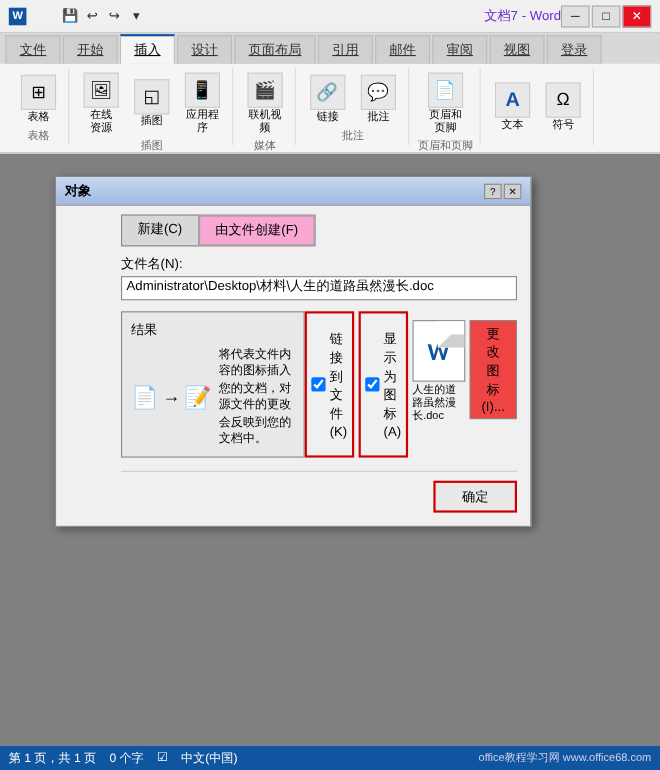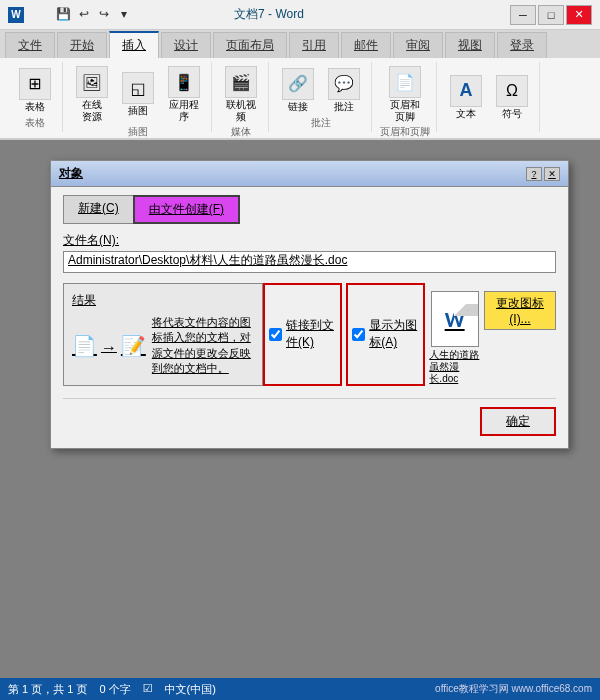--- a/index.html
+++ b/index.html
@@ -25,23 +25,23 @@
     }
     .title-bar-icon {
       width: 16px; height: 16px;
       background: #1055a0;
       margin-right: 4px;
       display: flex; align-items: center; justify-content: center;
       color: white; font-size: 10px; font-weight: bold;
     }
     .title-text {
       flex: 1;
-      text-align: center;
-      font-size: 12px;
-      color: #0c4a6e;
+      text-align: right;
+      font-size: 12px;
+      color: #6d28d9;
     }
     .title-controls {
       display: flex; gap: 2px;
     }
     .title-btn {
       width: 26px; height: 20px;
       background: #e0e0e0;
       border: 1px solid #aaa;
       display: flex; align-items: center; justify-content: center;
       font-size: 11px;
@@ -154,25 +154,24 @@
       display: flex;
       justify-content: center;
       padding: 10px;
     }
 
     
     .dialog {
       position: absolute;
       top: 20px;
       left: 50px;
-      width: 519px;
+      width: 433px;
       background: #f0f0f0;
       border: 1px solid #888;
       box-shadow: 3px 3px 8px rgba(0,0,0,0.4);
-      text-decoration: underline;
     }
     .dialog-title {
       background: linear-gradient(to bottom, #c8d8f0, #a0b8e0);
       height: 26px;
       display: flex;
       align-items: center;
       padding: 0 8px;
       justify-content: space-between;
       border-bottom: 1px solid #888;
     }
@@ -187,36 +186,37 @@
     .dialog-title-btn {
       width: 16px; height: 14px;
       border: 1px solid #888;
       background: #d0d0d0;
       display: flex; align-items: center; justify-content: center;
       font-size: 9px;
       cursor: pointer;
     }
     .dialog-body {
       padding: 8px 12px 12px;
+      margin-left: 47px;
     }
     .dialog-tabs {
       display: flex;
       margin-bottom: 8px;
     }
     .dialog-tab {
       padding: 4px 14px;
       border: 1px solid #888;
       background: #d8d8d8;
       cursor: pointer;
       font-size: 12px;
       margin-right: -1px;
     }
     .dialog-tab.highlighted {
-      border: 2px solid #404040;
-      background: #d946ef;
+      border: 2px solid #a3a3a3;
+      background: #f9a8d4;
     }
     .form-row {
       margin-bottom: 6px;
     }
     .form-label {
       font-size: 12px;
       margin-bottom: 2px;
       display: block;
     }
     .form-row-inline {
@@ -320,21 +320,21 @@
     .word-doc-label {
       font-size: 10px;
       text-align: left;
       margin-top: 2px;
       max-width: 70px;
       line-height: 1.2;
     }
     .change-icon-btn {
       padding: 3px 10px;
       border: 1px solid #888;
-      background: #fde047;
+      background: #ef4444;
       cursor: pointer;
       font-size: 12px;
       margin-top: 8px;
       align-self: flex-start;
     }
     .dialog-footer {
       display: flex;
       justify-content: flex-end;
       gap: 8px;
       margin-top: 12px;

